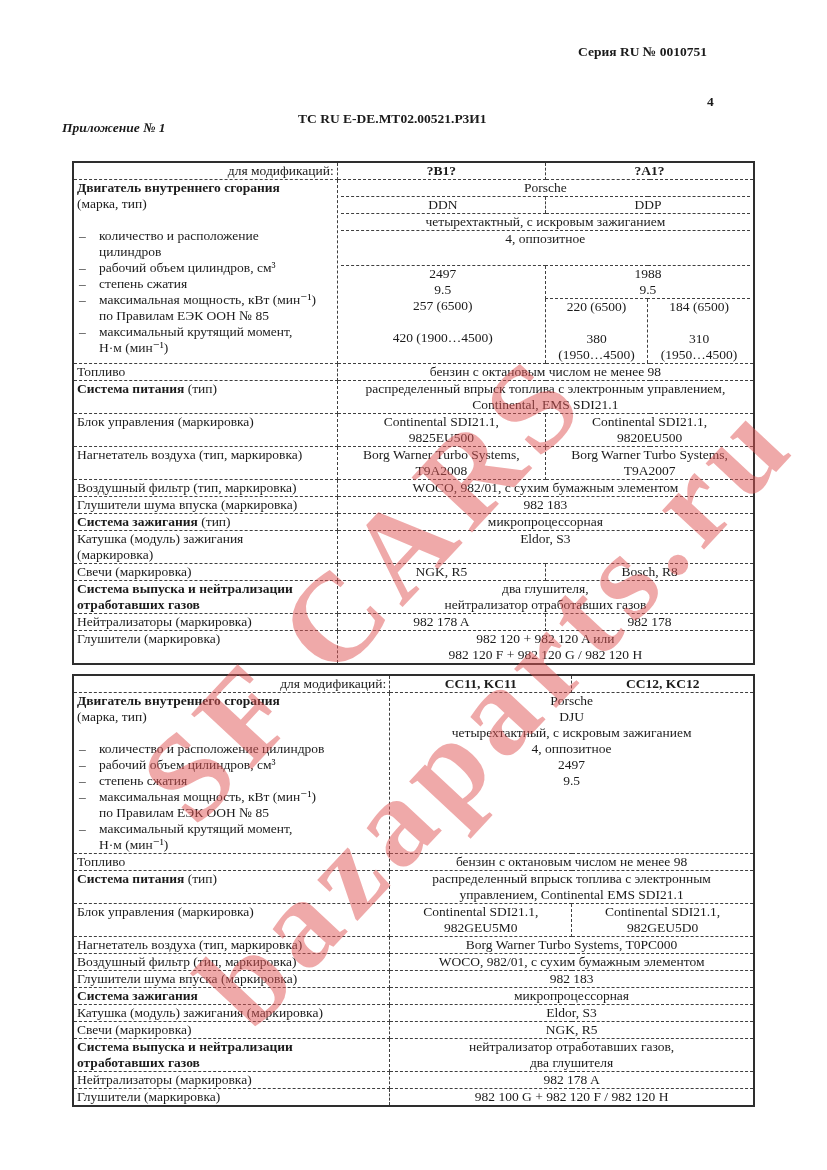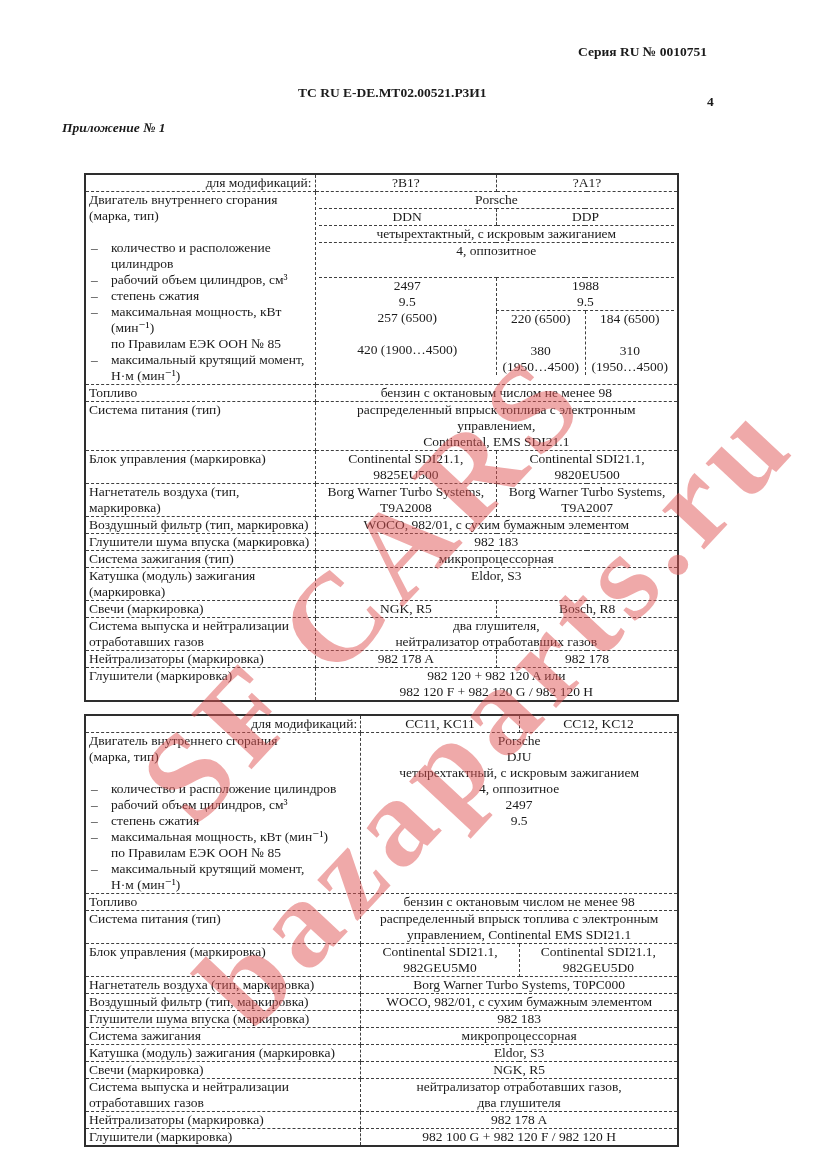--- a/index.html
+++ b/index.html
@@ -3,32 +3,32 @@
 <meta charset="utf-8">
 <style>
   html,body{margin:0;padding:0;}
   body{
     width:827px;height:1170px;position:relative;background:#ffffff;
     font-family:"Liberation Serif","DejaVu Serif",serif;
     font-size:13.5px;line-height:16px;color:#1b1b1b;overflow:hidden;
   }
   .hdr-abs{position:absolute;font-weight:bold;white-space:nowrap;}
   #series{top:44px;right:120px;text-align:center;}
-  #docnum{top:85px;left:298px;}
+  #docnum{top:111px;left:298px;}
   #pagenum{top:94px;left:707px;}
   #annex{top:120px;left:62px;font-style:italic;}
   #tables{position:absolute;top:161px;left:72px;}
-  table.spec{width:595px;border-collapse:collapse;table-layout:fixed;border:2px solid #2e2e2e;margin:12px;}
+  table.spec{width:683px;border-collapse:collapse;table-layout:fixed;border:2px solid #2e2e2e;margin:0;}
   table.spec + table.spec{margin-top:9px;}
   table.spec > tbody > tr > td{border:1px dashed #3f3f3f;padding:0 3px;vertical-align:top;}
   tr.dbl > td{border-top:3px double #2b2b2b;}
   td.lab{padding-left:5px;padding-right:3px;}
   .right{text-align:right;padding-right:6px;}
   .c{text-align:center;}
-  .b{font-weight:normal;}
+  .b{font-weight:bold;}
   .pre{white-space:pre-line;}
   td.nest-td{padding:0;}
   table.nest{width:100%;border-collapse:collapse;table-layout:fixed;}
   table.nest td{border:none;padding:0 2px;vertical-align:top;text-align:center;}
   table.nest td.bb{border-bottom:1px dashed #3f3f3f;}
   table.nest td.bl{border-left:1px dashed #3f3f3f;}
   .bullet{display:flex;}
   .bullet .dash{flex:0 0 20px;padding-left:2px;}
   .sp{height:16px;}
   .h34{height:34px;}

